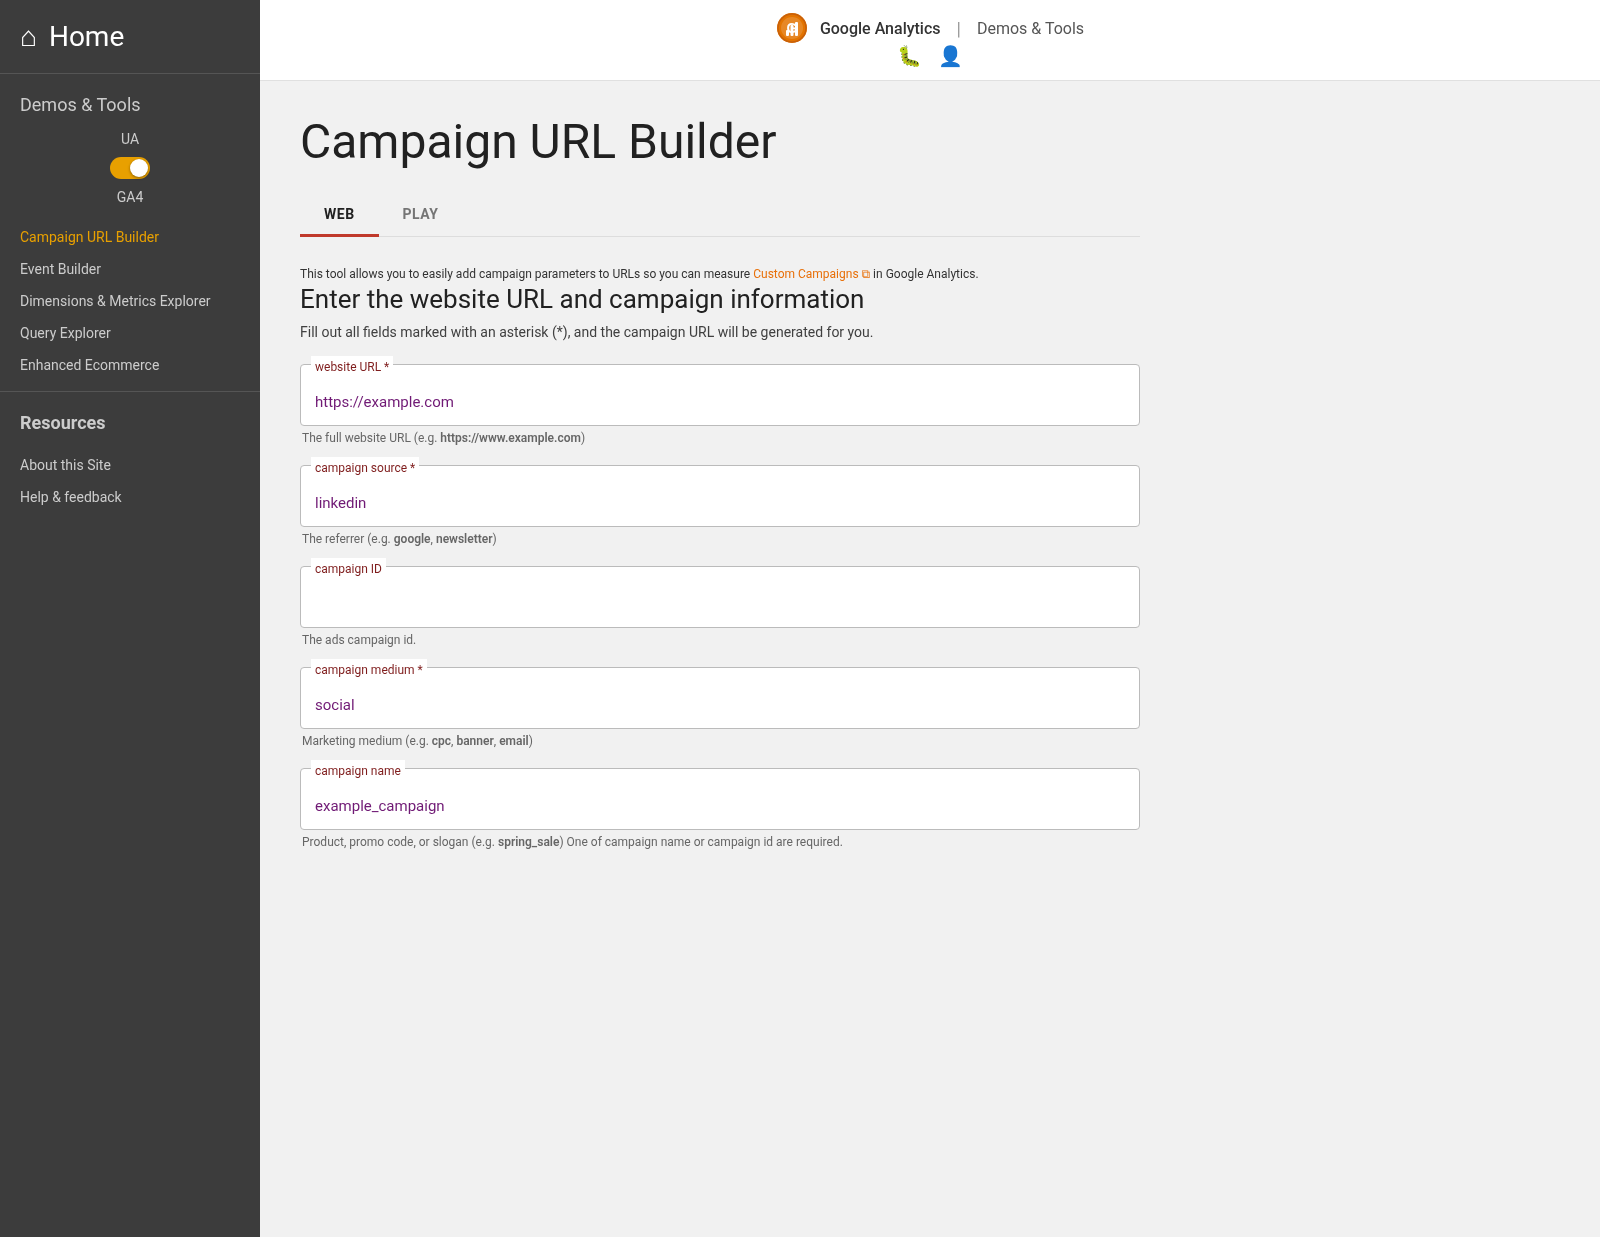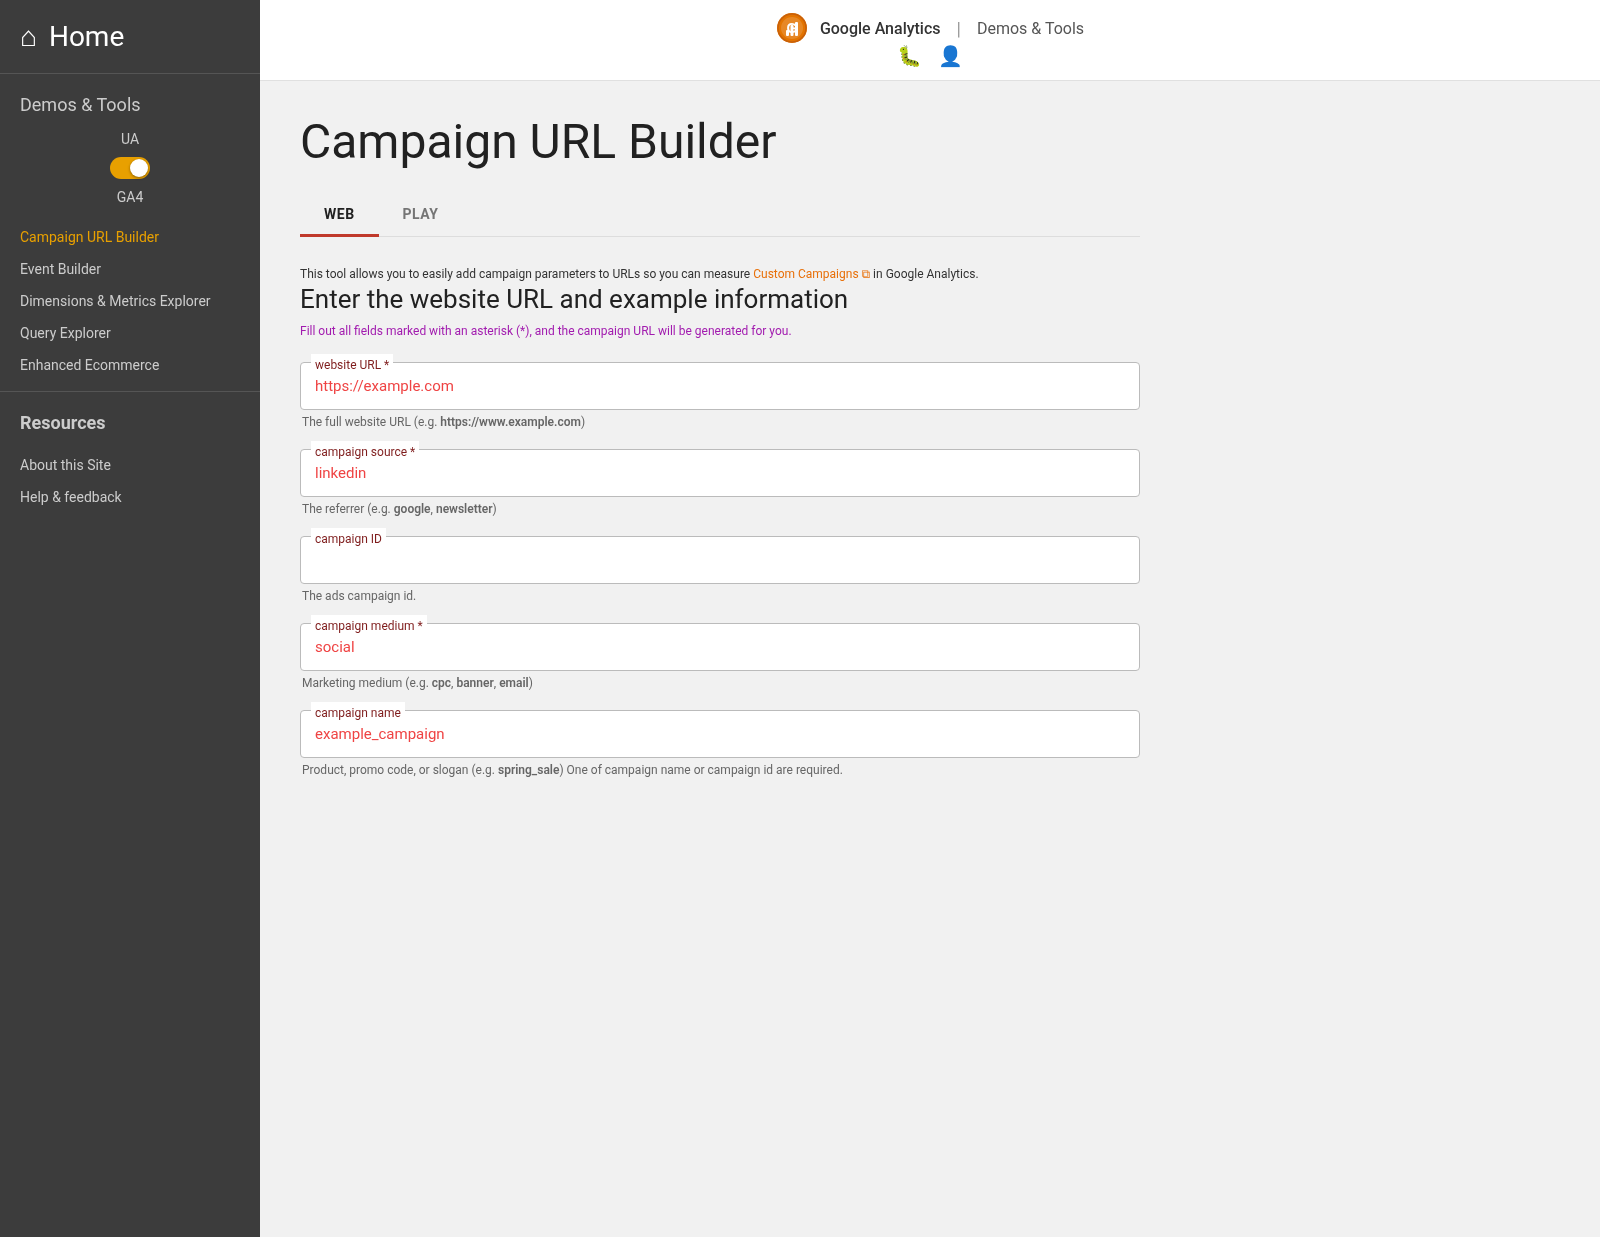--- a/index.html
+++ b/index.html
@@ -188,22 +188,22 @@
     }
 
     
     #form-section-title {
       font-size: 26px;
       font-weight: 400;
       color: #212121;
       margin-bottom: 10px;
     }
     #form-section-subtitle {
-      font-size: 12px;
-      color: #a21caf;
+      font-size: 14px;
+      color: #404040;
       margin-bottom: 24px;
     }
 
     
     .field-group {
       margin-bottom: 20px;
       position: relative;
     }
     .field-outer {
       border: 1px solid #bbb;
@@ -221,24 +221,25 @@
       font-size: 12px;
       color: #7f1d1d;
       z-index: 1;
     }
     .field-input {
       width: 100%;
       border: none;
       outline: none;
       padding: 14px 14px;
       font-size: 15px;
-      color: #ef4444;
+      color: #701a75;
       background: transparent;
       border-radius: 4px;
       font-family: inherit;
+      margin-top: 14px;
     }
     .field-hint {
       font-size: 12px;
       color: #666;
       margin-top: 5px;
       padding-left: 2px;
     }
     .field-hint b {
       font-weight: 600;
     }
@@ -308,21 +309,21 @@
 
     <div id="tabs">
       <div class="tab active">WEB</div>
       <div class="tab">PLAY</div>
     </div>
 
     <div id="description">
       <span>This tool allows you to easily add campaign parameters to URLs so you can measure </span><a href="#">Custom Campaigns ⧉</a><span> in Google Analytics.</span>
     </div>
 
-    <h2 id="form-section-title">Enter the website URL and example information</h2>
+    <h2 id="form-section-title">Enter the website URL and campaign information</h2>
     <p id="form-section-subtitle">Fill out all fields marked with an asterisk (*), and the campaign URL will be generated for you.</p>
 
     <div class="field-group">
       <div class="field-outer">
         <span class="field-label">website URL *</span>
         <input class="field-input" type="text" value="https://example.com" style="">
       </div>
       <div class="field-hint">The full website URL (e.g. <b>https://www.example.com</b>)</div>
     </div>
 

